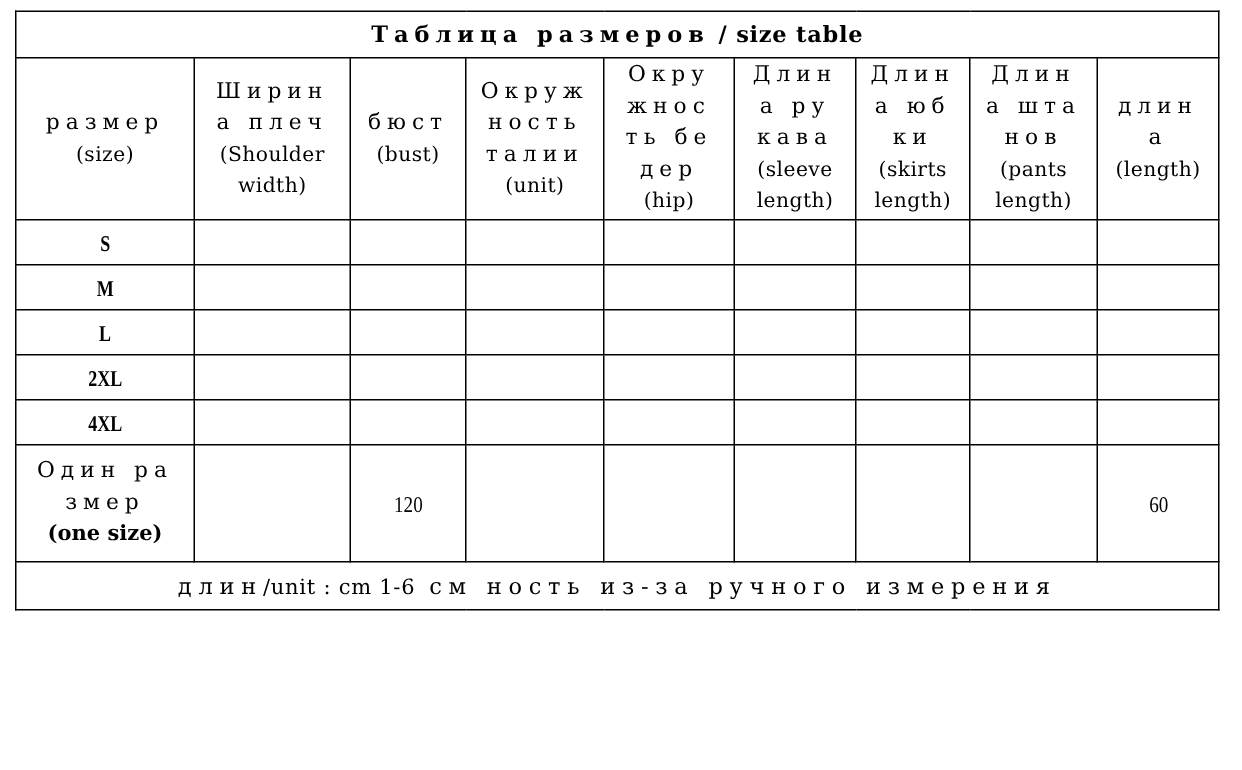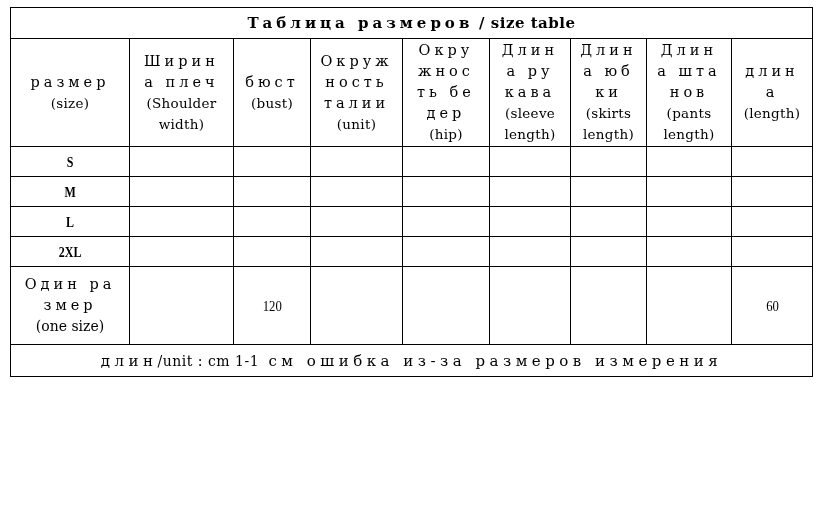--- a/index.html
+++ b/index.html
@@ -13,21 +13,21 @@
     .title-cell .latin { font-size: 15px; letter-spacing: 0.5px; }
     .hdr { height: 107px; font-size: 14.5px; line-height: 21px; }
     .hdr .ru { letter-spacing: 4px; display: block; white-space: pre-line; }
     .hdr .en { display: block; font-size: 13.5px; letter-spacing: 0.3px; white-space: pre-line; }
     .row td { height: 29px; }
     .sz { font-family: "Liberation Serif", serif; font-weight: bold; font-size: 15px;
           transform: scaleX(0.8); display: inline-block; }
     .one td { height: 77px; }
     .one .label { font-size: 14.5px; line-height: 21px; }
     .one .label .ru { letter-spacing: 4px; display: block; white-space: pre-line; }
-    .one .label .en { display: block; font-size: 14px; }
+    .one .label .en { display: block; font-size: 14px; font-weight: bold; }
     .val { font-family: "Liberation Serif", serif; font-size: 15px; display:inline-block; transform: scaleX(0.85); }
     .footer-cell { height: 31px; font-size: 15px; letter-spacing: 4.5px; }
     .footer-cell .mix { letter-spacing: 0.5px; font-size: 14px; }
   </style>
 </head>
 <body>
 
 <div class="sheet">
 <table class="size">
   <colgroup>
@@ -141,37 +141,48 @@
           <td><span class="sz">2XL</span></td>
           <td></td>
           <td></td>
           <td></td>
           <td></td>
           <td></td>
           <td></td>
           <td></td>
           <td></td>
         </tr>
+        <tr class="row">
+          <td><span class="sz">4XL</span></td>
+          <td></td>
+          <td></td>
+          <td></td>
+          <td></td>
+          <td></td>
+          <td></td>
+          <td></td>
+          <td></td>
+        </tr>
       </tbody>
   <tbody>
         <tr class="one">
     <td class="label">
             <span class="ru">Один ра
 змер</span>
             <span class="en">(one size)</span>
           </td>
     <td><span class="val"></span></td>
     <td><span class="val">120</span></td>
     <td><span class="val"></span></td>
     <td><span class="val"></span></td>
     <td><span class="val"></span></td>
     <td><span class="val"></span></td>
     <td><span class="val"></span></td>
     <td><span class="val">60</span></td>
   </tr>
   <tr>
     <td colspan="9" class="footer-cell">
-      <span>длин</span><span class="mix">/unit : cm  1-1</span><span> см ошибка из-за размеров измерения</span>
+      <span>длин</span><span class="mix">/unit : cm  1-6</span><span> см ность из-за ручного измерения</span>
     </td>
   </tr>
 </tbody>
     </table>
 </div>
 
 </body></html>

